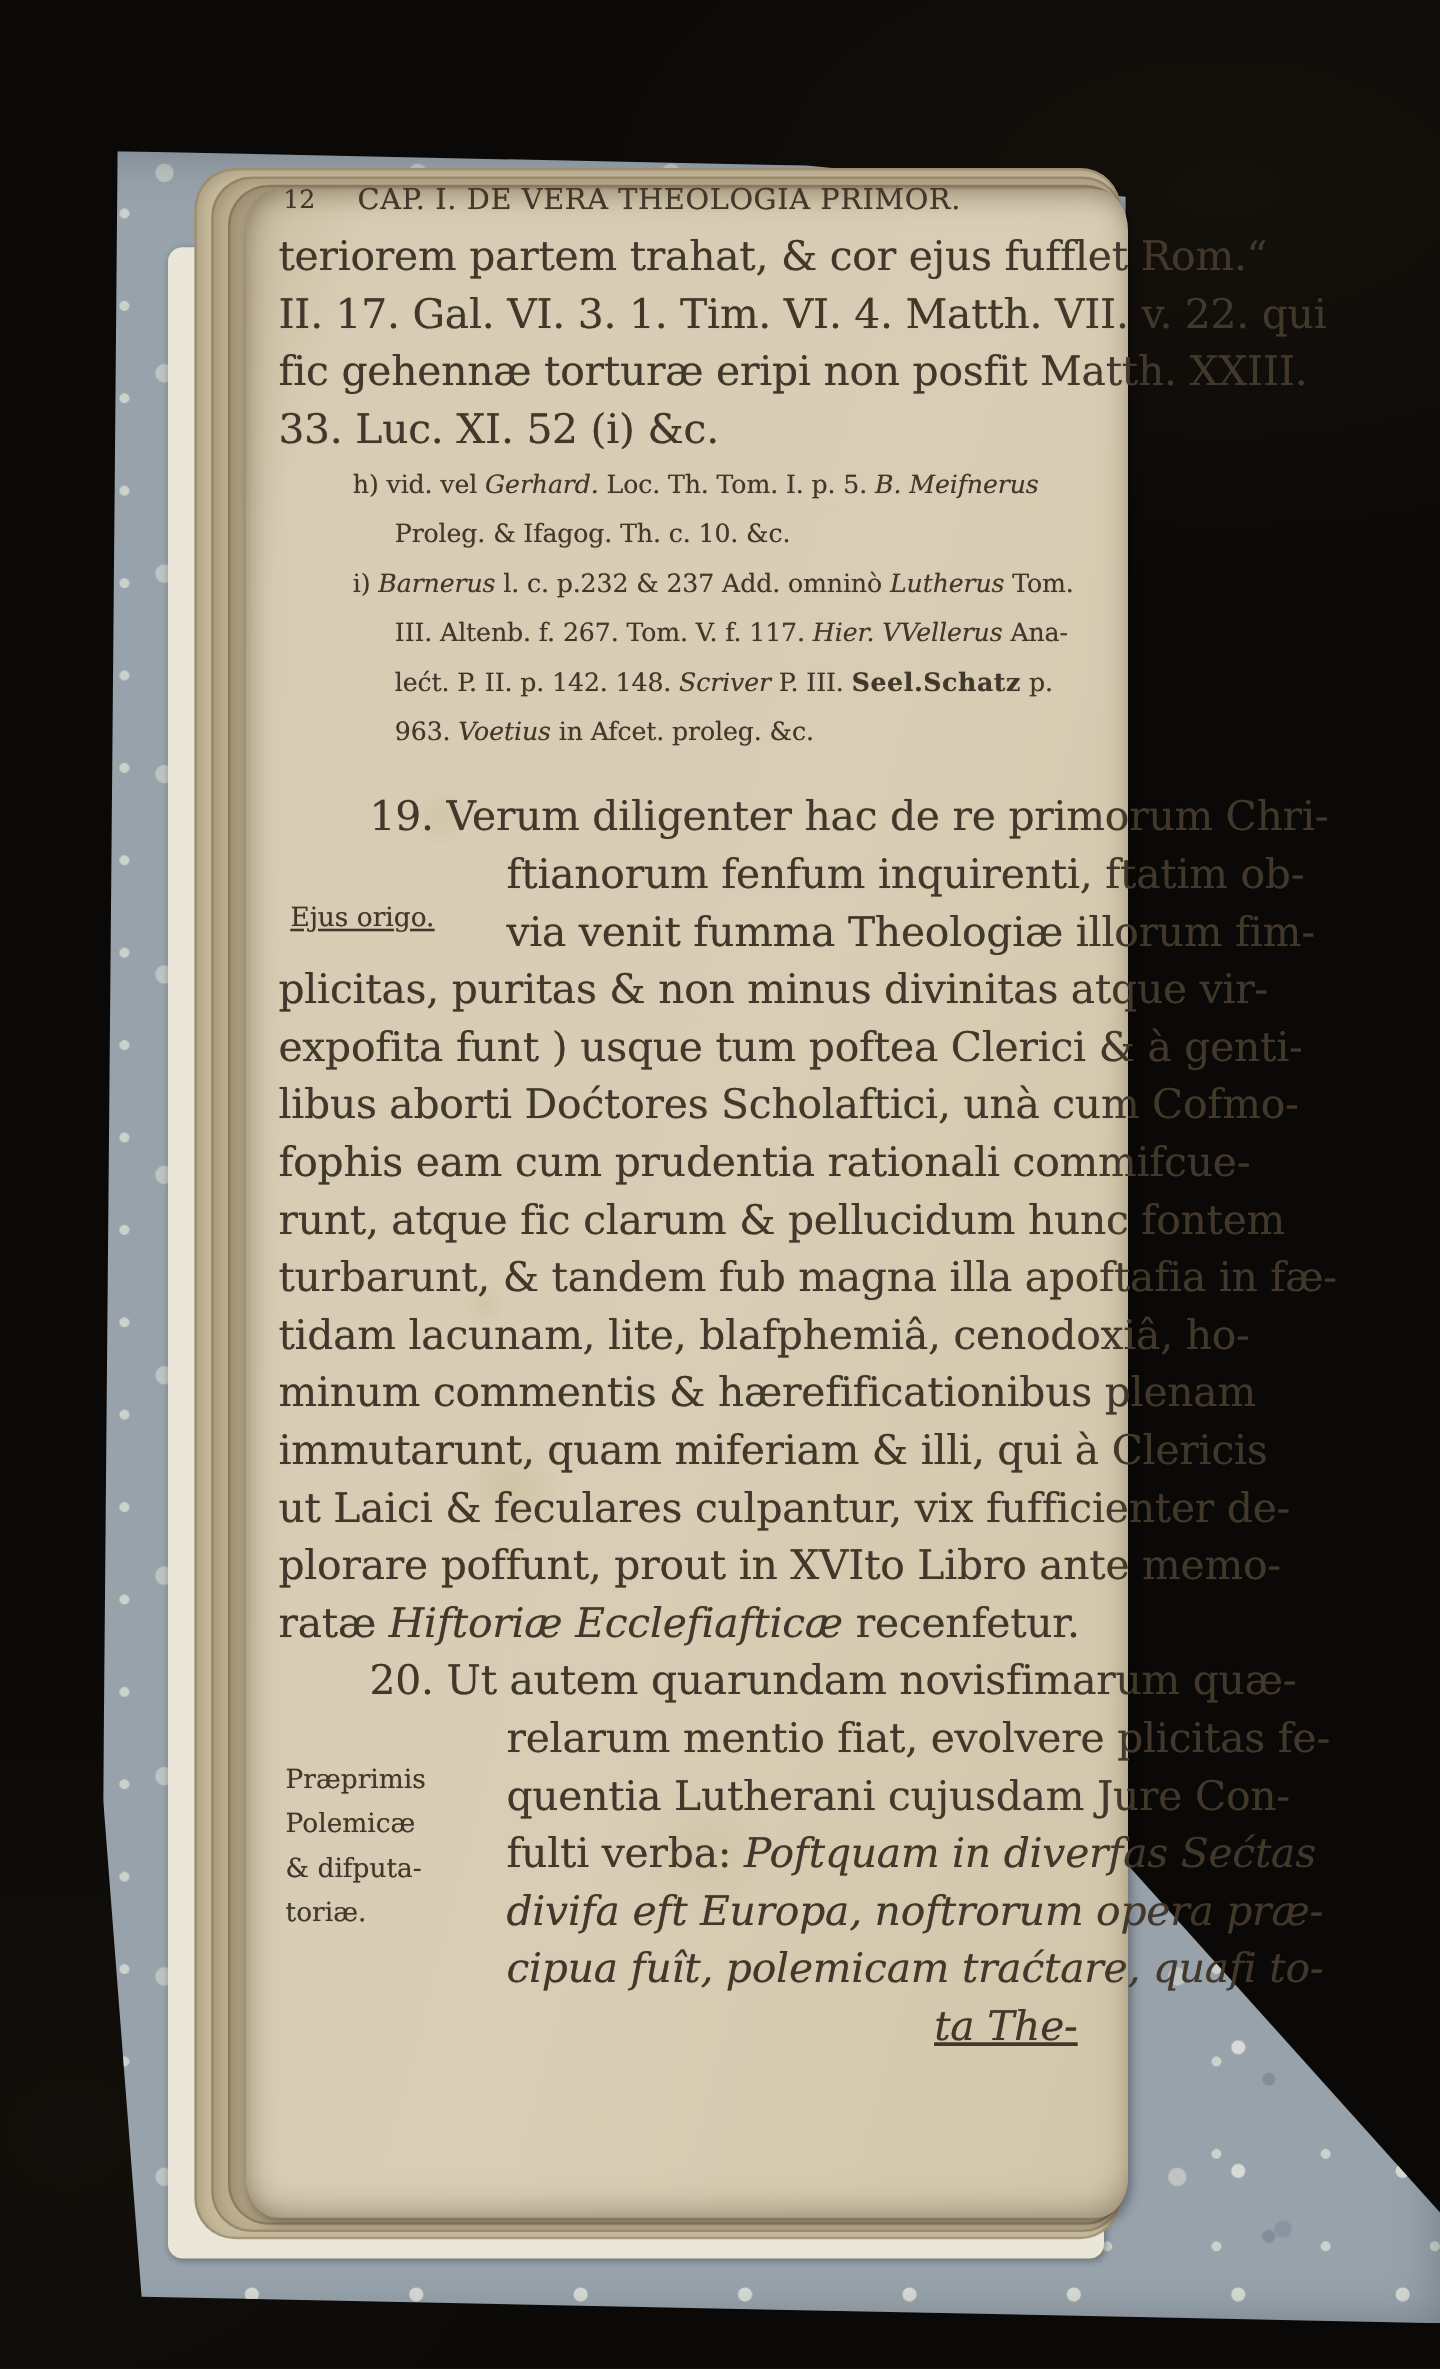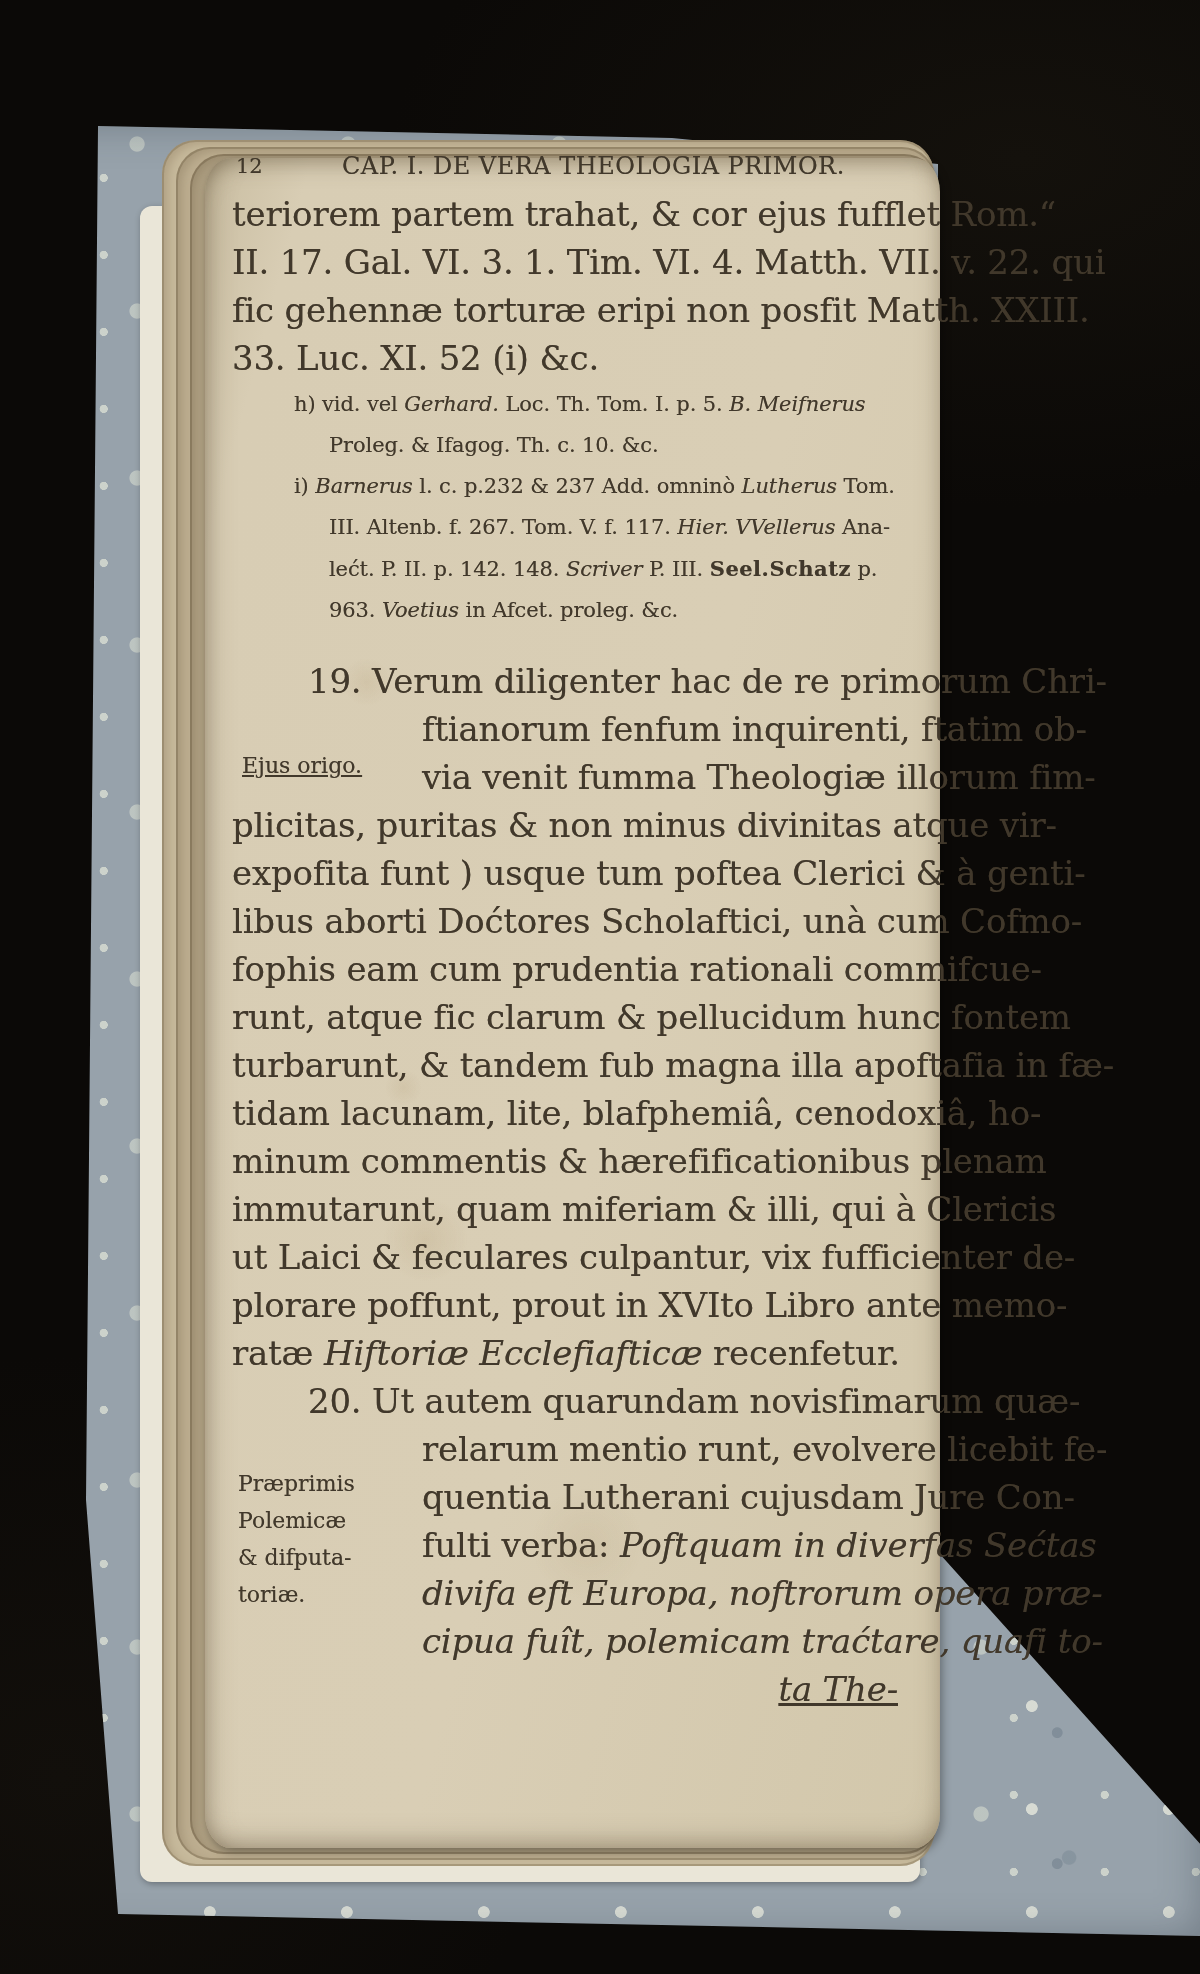--- a/index.html
+++ b/index.html
@@ -51,21 +51,21 @@
   .page::after{content:"";position:absolute;inset:0;border-radius:inherit;
         background-image:
           radial-gradient(circle 60px at 30% 64%, rgba(150,118,66,.12), transparent 70%),
           radial-gradient(circle 34px at 22% 31%, rgba(150,118,66,.10), transparent 70%),
           radial-gradient(circle 80px at 52% 82%, rgba(140,110,60,.08), transparent 70%),
           radial-gradient(circle 26px at 27% 55%, rgba(150,120,70,.10), transparent 70%);}
 
   
   .textblock{position:absolute;left:232px;top:142px;width:700px;color:#41382b;
              text-shadow:0 0 .6px rgba(62,52,36,.55);}
-  .pheader{display:flex;height:48px;line-height:48px;gap:44px;}
+  .pheader{display:flex;height:48px;line-height:48px;}
   .pgnum{font-size:21px;width:62px;padding-left:4px;}
   .rtitle{font-size:24px;letter-spacing:.5px;}
 
   .tl{white-space:nowrap;}
   .intro .tl,.sect .tl,.cwline{font-size:34px;line-height:48px;letter-spacing:-.2px;}
   .footnotes{margin-top:2px;}
   .footnotes .tl{font-size:21px;line-height:41px;letter-spacing:-.1px;}
   .footnotes .ind1{padding-left:62px;}
   .footnotes .ind2{padding-left:97px;}
   .sect{position:relative;}
@@ -134,21 +134,21 @@
 
     <div class="sect">
       <div class="sidenotes20">
           <div>Præprimis</div>
           <div>Polemicæ</div>
           <div>&amp; difputa-</div>
           <div>toriæ.</div>
         </div>
       <div>
           <div class="tl ind1"><span>20. Ut autem quarundam novisfimarum quæ-</span></div>
-          <div class="tl ind2"><span>relarum mentio runt, evolvere licebit fe-</span></div>
+          <div class="tl ind2"><span>relarum mentio fiat, evolvere plicitas fe-</span></div>
           <div class="tl ind2"><span>quentia Lutherani cujusdam Jure Con-</span></div>
           <div class="tl ind2"><span>fulti verba: </span><span class="it">Poftquam in diverfas Sećtas</span></div>
           <div class="tl ind2"><span class="it">divifa eft Europa, noftrorum opera præ-</span></div>
           <div class="tl ind2"><span class="it">cipua fuît, polemicam traćtare, quafi to-</span></div>
         </div>
     </div>
 
     <div class="cwline">
       <span class="it">ta The-</span>
     </div>

